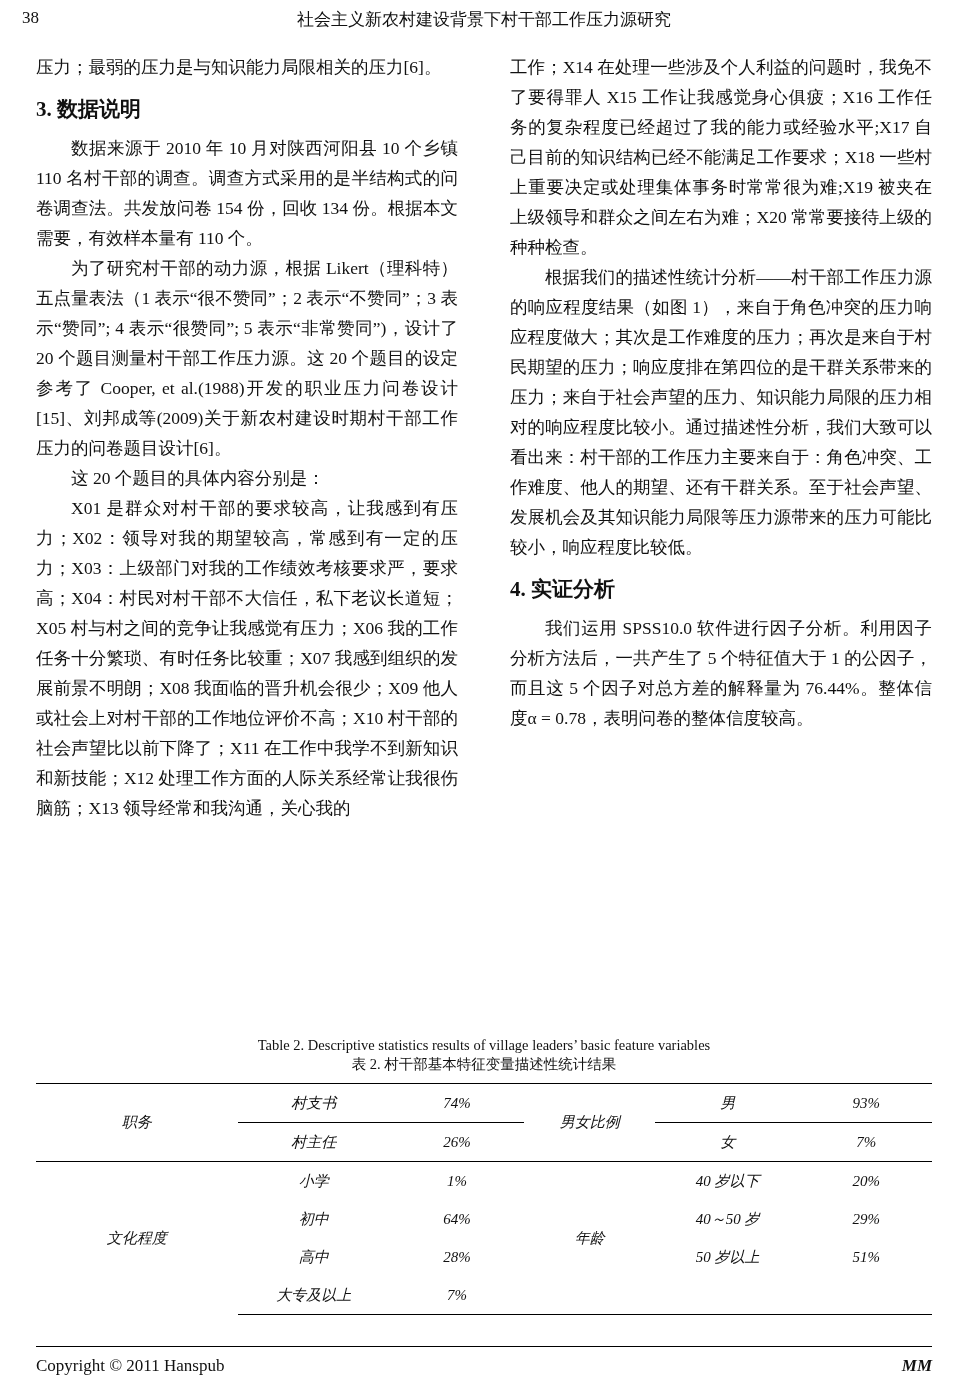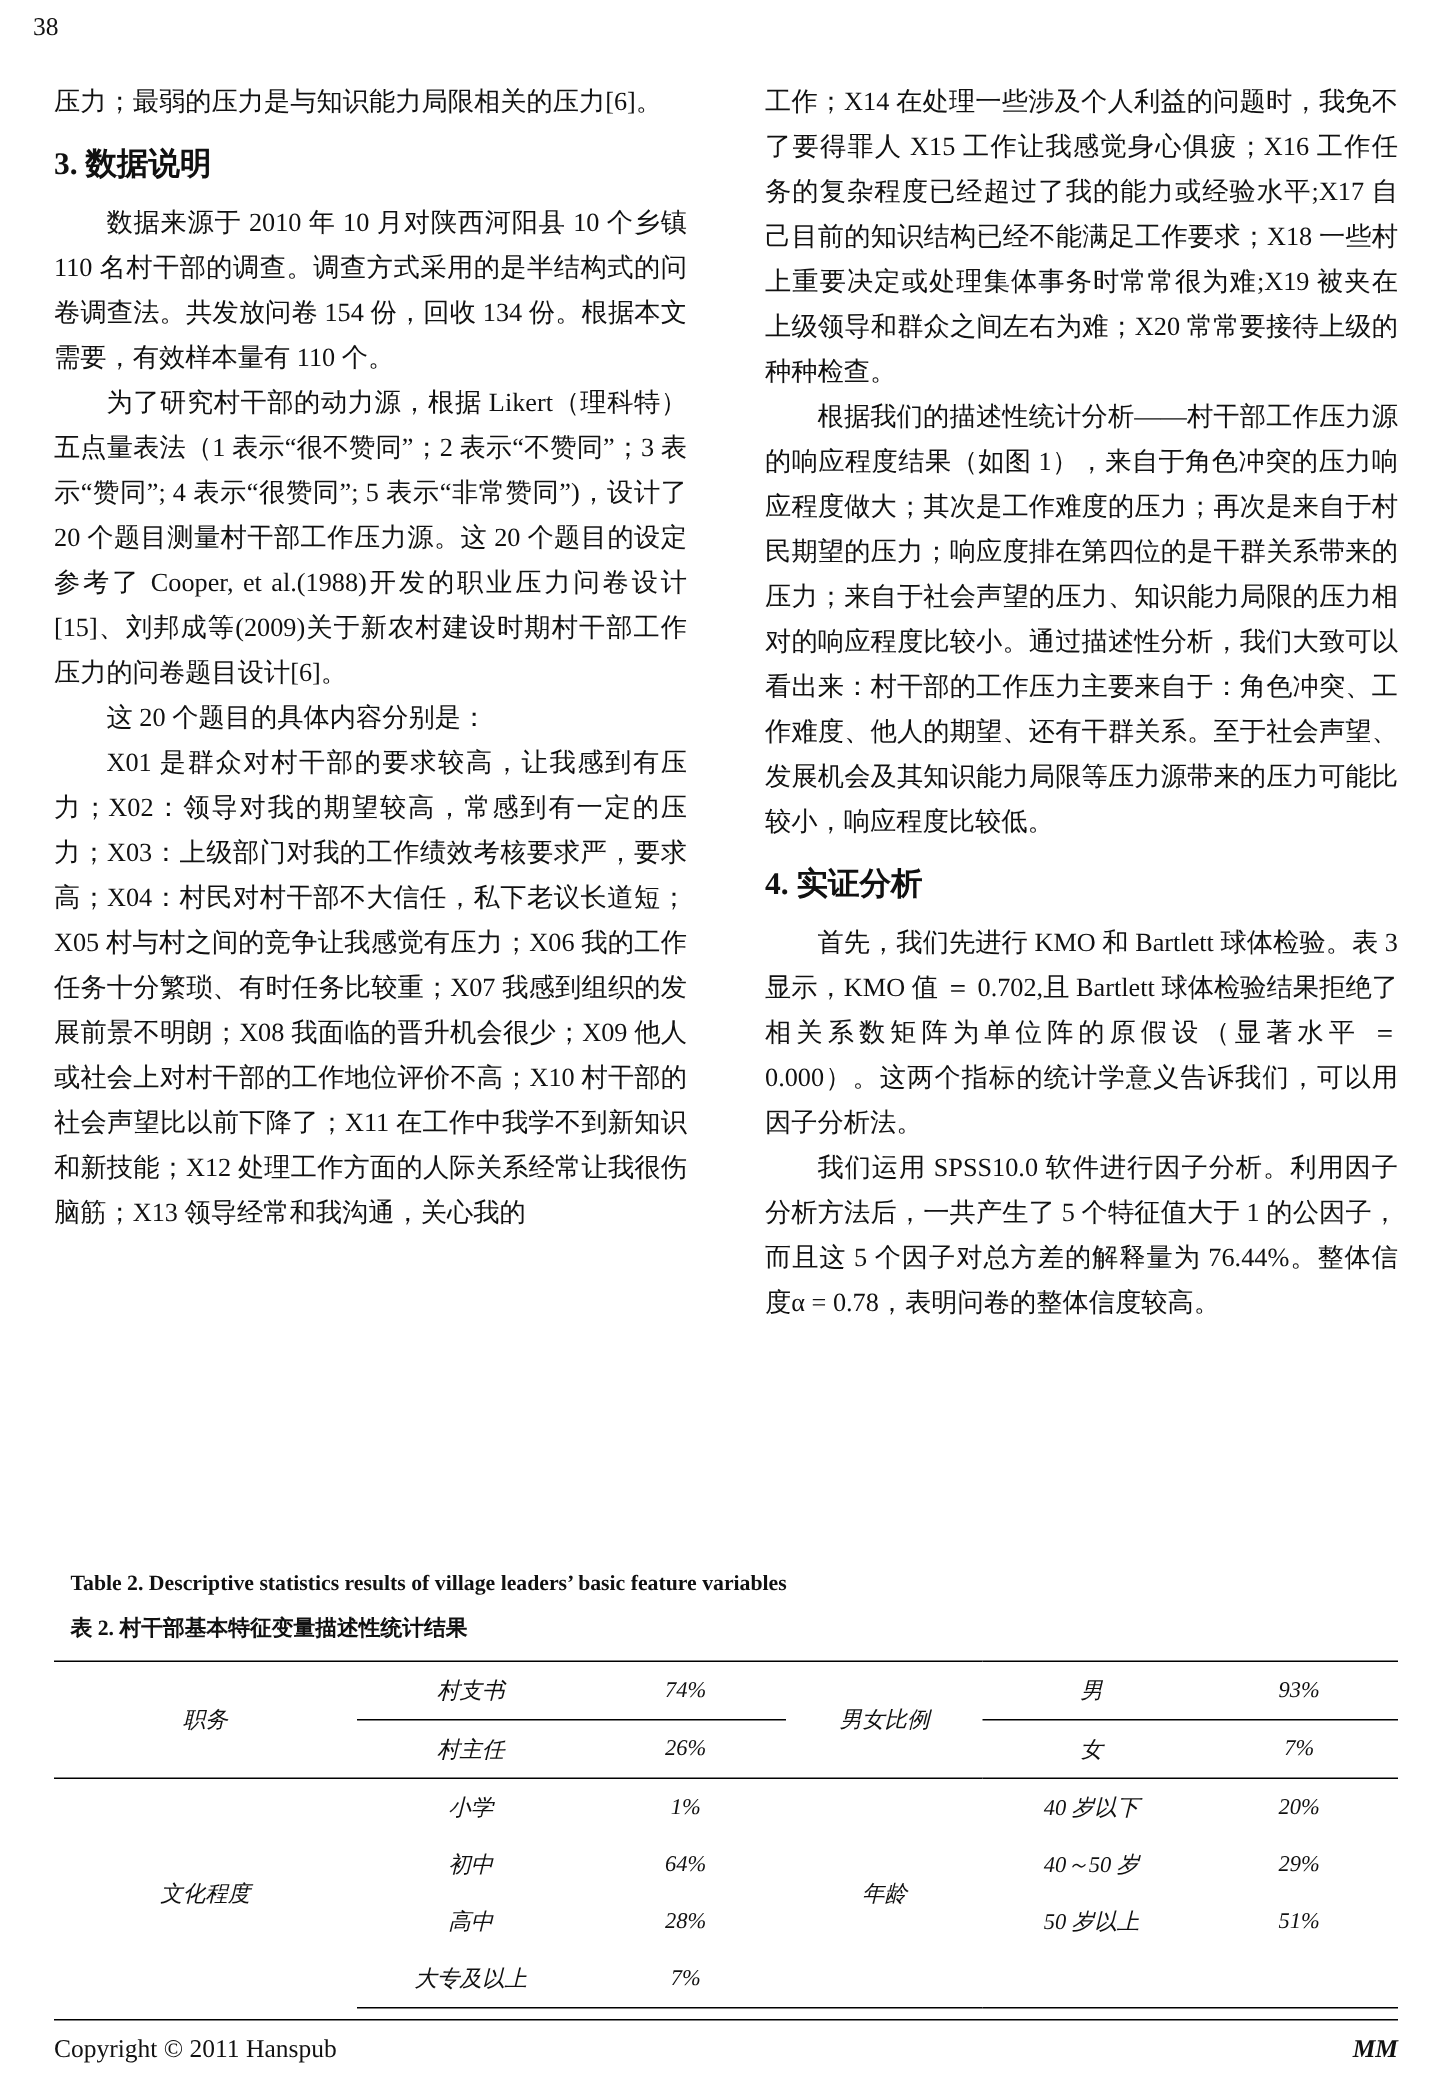--- a/index.html
+++ b/index.html
@@ -30,22 +30,22 @@
   }
   .col p { margin: 0; text-indent: 2em; }
   .col p.noindent { text-indent: 0; }
   .col h2 {
     font-size: 21px; font-weight: bold;
     margin: 14px 0 11px; text-indent: 0; line-height: 26px;
   }
   
   .table-block { position: absolute; left: 36px; top: 1036px; width: 896px; }
   .cap {
-    font-weight: bold;
-    font-size: 14.5px; line-height: 19px; margin: 11px;
+    text-align: center; font-weight: normal;
+    font-size: 14.5px; line-height: 19px; margin: 0;
   }
   table.t2 {
     width: 100%; border-collapse: collapse; margin-top: 9px;
     font-size: 15px; font-style: italic;
     border-top: 1.6px solid #000;
   }
   .t2 td { text-align: center; height: 38px; padding: 0; }
   .t2 td.bb1 { border-bottom: 1px solid #000; } 
   .t2 td.bb2 { border-bottom: 1px solid #000; } 
   .t2 td.bb3 { border-bottom: 1px solid #000; } 
@@ -58,36 +58,36 @@
   }
   .journal { font-weight: bold; font-style: italic; }
 </style>
 </head>
 <body>
 
 <div class="page">
 
   <div class="running-head">
     <span class="page-num">38</span>
+    <span>社会主义新农村建设背景下村干部工作压力源研究</span>
   </div>
 
   <div class="columns">
     <div class="col">
       <p class="noindent">压力；最弱的压力是与知识能力局限相关的压力[6]。</p>
       <h2>3. 数据说明</h2>
       <p>数据来源于 2010 年 10 月对陕西河阳县 10 个乡镇 110 名村干部的调查。调查方式采用的是半结构式的问卷调查法。共发放问卷 154 份，回收 134 份。根据本文需要，有效样本量有 110 个。</p>
       <p>为了研究村干部的动力源，根据 Likert（理科特）五点量表法（1 表示“很不赞同”；2 表示“不赞同”；3 表示“赞同”; 4 表示“很赞同”; 5 表示“非常赞同”)，设计了 20 个题目测量村干部工作压力源。这 20 个题目的设定参考了 Cooper, et al.(1988)开发的职业压力问卷设计[15]、刘邦成等(2009)关于新农村建设时期村干部工作压力的问卷题目设计[6]。</p>
       <p>这 20 个题目的具体内容分别是：</p>
       <p>X01 是群众对村干部的要求较高，让我感到有压力；X02：领导对我的期望较高，常感到有一定的压力；X03：上级部门对我的工作绩效考核要求严，要求高；X04：村民对村干部不大信任，私下老议长道短；X05 村与村之间的竞争让我感觉有压力；X06 我的工作任务十分繁琐、有时任务比较重；X07 我感到组织的发展前景不明朗；X08 我面临的晋升机会很少；X09 他人或社会上对村干部的工作地位评价不高；X10 村干部的社会声望比以前下降了；X11 在工作中我学不到新知识和新技能；X12 处理工作方面的人际关系经常让我很伤脑筋；X13 领导经常和我沟通，关心我的</p>
     </div>
     <div class="col">
       <p class="noindent">工作；X14 在处理一些涉及个人利益的问题时，我免不了要得罪人 X15 工作让我感觉身心俱疲；X16 工作任务的复杂程度已经超过了我的能力或经验水平;X17 自己目前的知识结构已经不能满足工作要求；X18 一些村上重要决定或处理集体事务时常常很为难;X19 被夹在上级领导和群众之间左右为难；X20 常常要接待上级的种种检查。</p>
       <p>根据我们的描述性统计分析——村干部工作压力源的响应程度结果（如图 1），来自于角色冲突的压力响应程度做大；其次是工作难度的压力；再次是来自于村民期望的压力；响应度排在第四位的是干群关系带来的压力；来自于社会声望的压力、知识能力局限的压力相对的响应程度比较小。通过描述性分析，我们大致可以看出来：村干部的工作压力主要来自于：角色冲突、工作难度、他人的期望、还有干群关系。至于社会声望、发展机会及其知识能力局限等压力源带来的压力可能比较小，响应程度比较低。</p>
       <h2>4. 实证分析</h2>
-      <p>首先，我们先进行 KMO 和 Bartlett 球体检验。表 3 显示，KMO 值 ＝ 0.702,且 Bartlett 球体检验结果拒绝了相关系数矩阵为单位阵的原假设（显著水平 ＝ 0.000）。这两个指标的统计学意义告诉我们，可以用因子分析法。</p>
       <p>我们运用 SPSS10.0 软件进行因子分析。利用因子分析方法后，一共产生了 5 个特征值大于 1 的公因子，而且这 5 个因子对总方差的解释量为 76.44%。整体信度α = 0.78，表明问卷的整体信度较高。</p>
     </div>
   </div>
 
   <div class="table-block">
     <p class="cap">Table 2. Descriptive statistics results of village leaders’ basic feature variables</p>
     <p class="cap">表 2. 村干部基本特征变量描述性统计结果</p>
     <table class="t2">
       <colgroup>
         <col style="width:22.5%">

